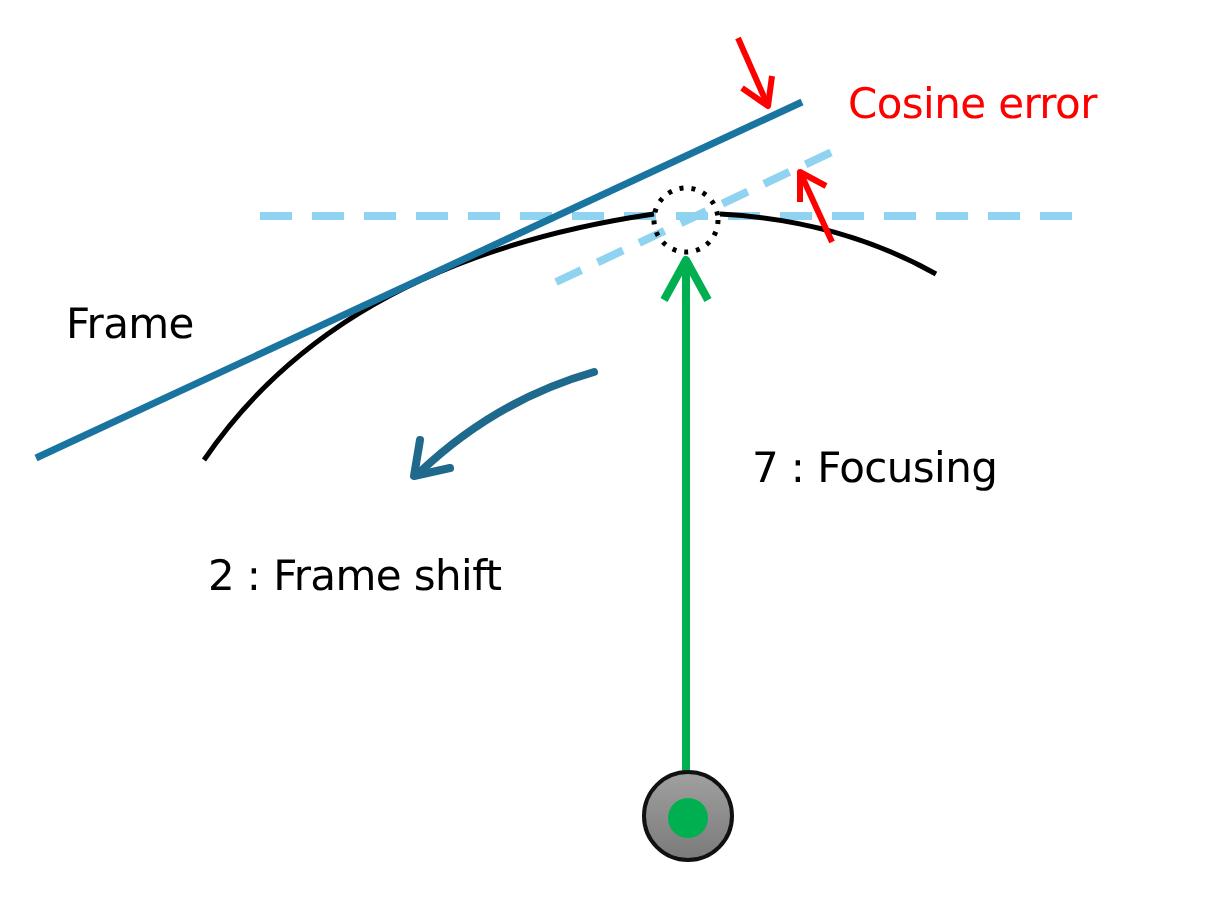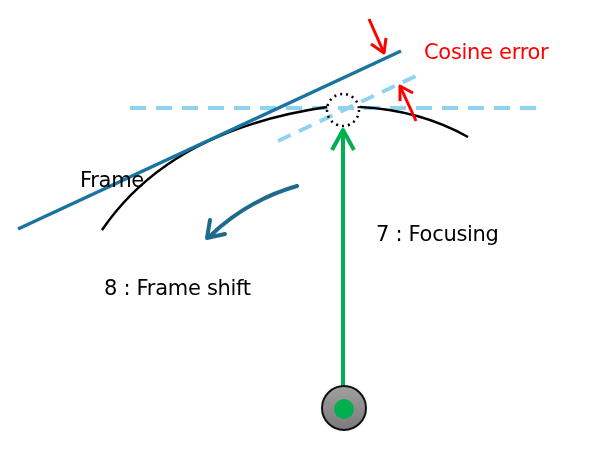--- a/index.html
+++ b/index.html
@@ -40,15 +40,15 @@
   <polyline points="210,220 207,238 225,234" fill="none" stroke="#1f6a8c" stroke-width="4" stroke-linecap="round" stroke-linejoin="round"></polyline>
 
   <line x1="369" y1="19" x2="384" y2="53" stroke="#ff0000" stroke-width="3"></line>
   <polyline points="371,44 384,53 386,38" fill="none" stroke="#ff0000" stroke-width="3" stroke-linejoin="round"></polyline>
 
   <line x1="416" y1="121" x2="400" y2="86" stroke="#ff0000" stroke-width="3"></line>
   <polyline points="400,101 400,86 413,93" fill="none" stroke="#ff0000" stroke-width="3" stroke-linejoin="round"></polyline>
 </svg>
 
 <div class="lbl lbl-red" style="left:424px; top:40px;">Cosine error</div>
-<div class="lbl" style="left:33px; top:168px;margin-left:47px;">Frame</div>
+<div class="lbl" style="left:33px; top:150px;">Frame</div>
 <div class="lbl" style="left:376px; top:222px;">7 : Focusing</div>
-<div class="lbl" style="left:104px; top:276px;">8 : Frame shift</div>
+<div class="lbl" style="left:104px; top:276px;">2 : Frame shift</div>
 
 </body></html>

